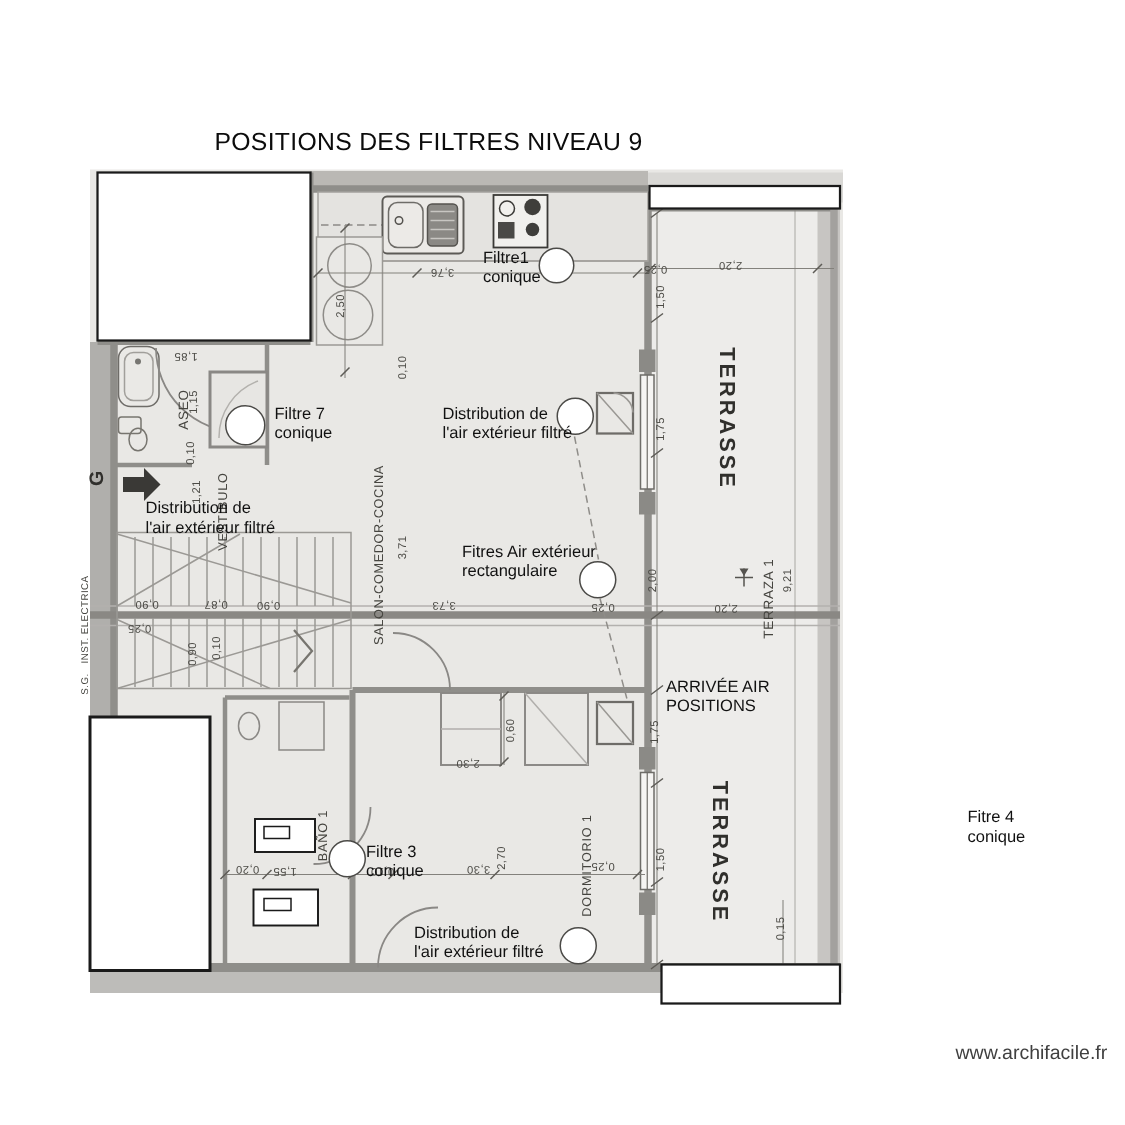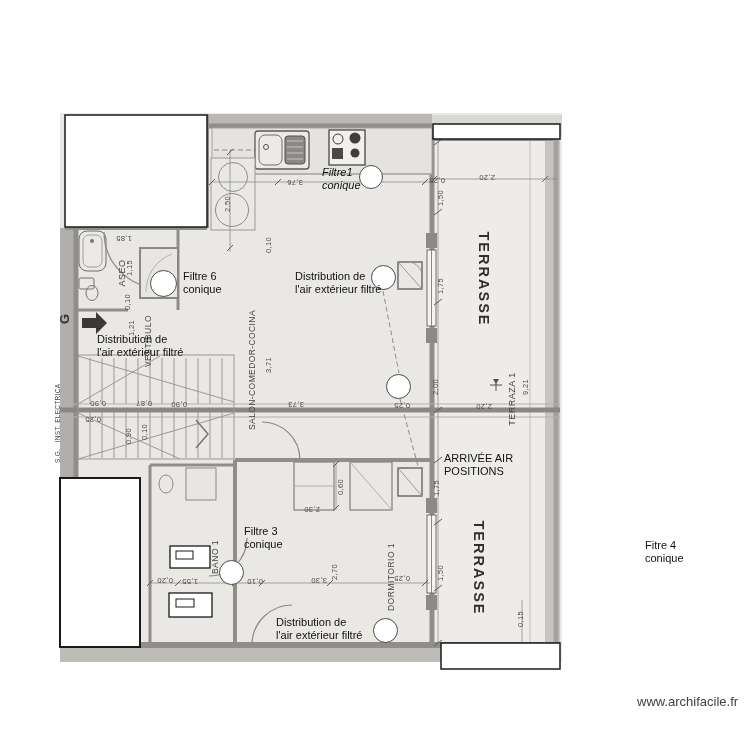--- a/index.html
+++ b/index.html
@@ -13,20 +13,21 @@
   .plan-text{position:absolute;white-space:nowrap;color:#45443f;transform-origin:center;}
   .dim{position:absolute;white-space:nowrap;color:#4c4b46;font-size:7.5px;letter-spacing:0.3px;transform-origin:center;}
   .marker{position:absolute;background:#ffffff;border:1.3px solid #4b4a47;border-radius:50%;box-sizing:border-box;}
   .note{position:absolute;color:#111;font-size:11px;line-height:13px;white-space:nowrap;}
 </style>
 </head>
 <body>
 
 <div class="canvas">
 
+  <div class="title">POSITIONS DES FILTRES  NIVEAU 9</div>
 
   <div id="scan-layer">
     <svg width="750" height="750" viewBox="0 0 750 750">
 
       <rect x="60" y="113" width="502" height="549" fill="#e9e8e5"></rect>
       <rect x="207" y="114" width="225" height="13" fill="#bab8b4"></rect>
       <rect x="432" y="115" width="130" height="20" fill="#d9d8d5"></rect>
       <rect x="432" y="133" width="126" height="512" fill="#edecea"></rect>
       <rect x="545" y="133" width="15" height="512" fill="#c7c5c2"></rect>
       <rect x="60" y="228" width="16" height="250" fill="#b0afac"></rect>
@@ -202,41 +203,45 @@
     </div>
   <div id="marker-layer">
       <div class="marker" style="left: 359px; top: 165px; width: 24px; height: 24px;"></div>
       <div class="marker" style="left: 149.5px; top: 269.5px; width: 27px; height: 27px;"></div>
       <div class="marker" style="left: 370.5px; top: 264.5px; width: 25px; height: 25px;"></div>
       <div class="marker" style="left: 385.5px; top: 373.5px; width: 25px; height: 25px;"></div>
       <div class="marker" style="left: 218.5px; top: 559.5px; width: 25px; height: 25px;"></div>
       <div class="marker" style="left: 372.5px; top: 617.5px; width: 25px; height: 25px;"></div>
     </div>
   <div id="note-layer">
-      <div class="note" style="left: 322px; top: 166px; font-style: italic;">
+      <div class="note" style="left: 322px; top: 166px;">
         <div>Filtre1</div>
         <div>conique</div>
       </div>
       <div class="note" style="left: 183px; top: 270px;">
-        <div>Filtre 6</div>
+        <div>Filtre 7</div>
         <div>conique</div>
       </div>
       <div class="note" style="left: 97px; top: 333px;">
         <div>Distribution de</div>
         <div>l'air extérieur filtré</div>
       </div>
       <div class="note" style="left: 295px; top: 270px;">
         <div>Distribution de</div>
         <div>l'air extérieur filtré</div>
       </div>
+      <div class="note" style="left: 308px; top: 362px;">
+        <div>Fitres Air extérieur</div>
+        <div>rectangulaire</div>
+      </div>
       <div class="note" style="left: 444px; top: 452px;">
         <div>ARRIVÉE AIR</div>
         <div>POSITIONS</div>
       </div>
-      <div class="note" style="left: 244px; top: 525px;">
+      <div class="note" style="left: 244px; top: 562px;">
         <div>Filtre 3</div>
         <div>conique</div>
       </div>
       <div class="note" style="left: 276px; top: 616px;">
         <div>Distribution de</div>
         <div>l'air extérieur filtré</div>
       </div>
       <div class="note" style="left: 645px; top: 539px;">
         <div>Fitre 4</div>
         <div>conique</div>

